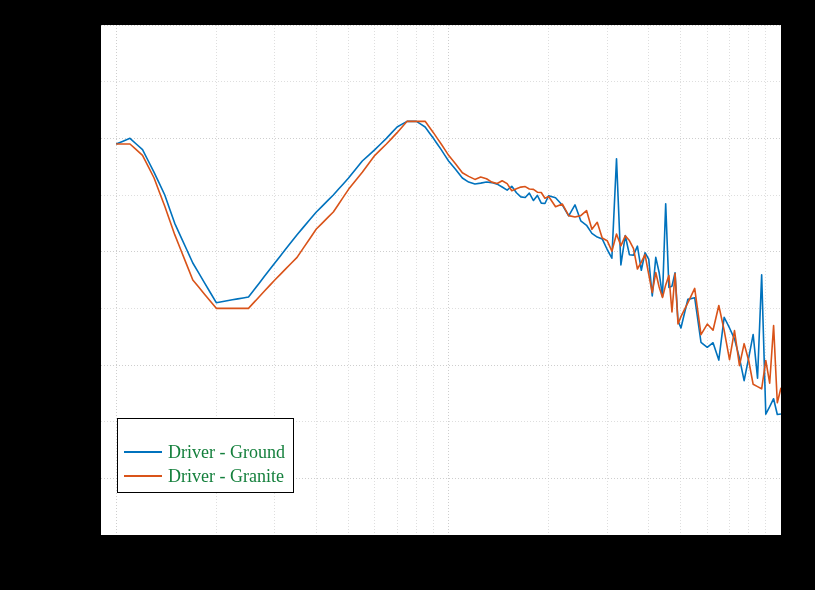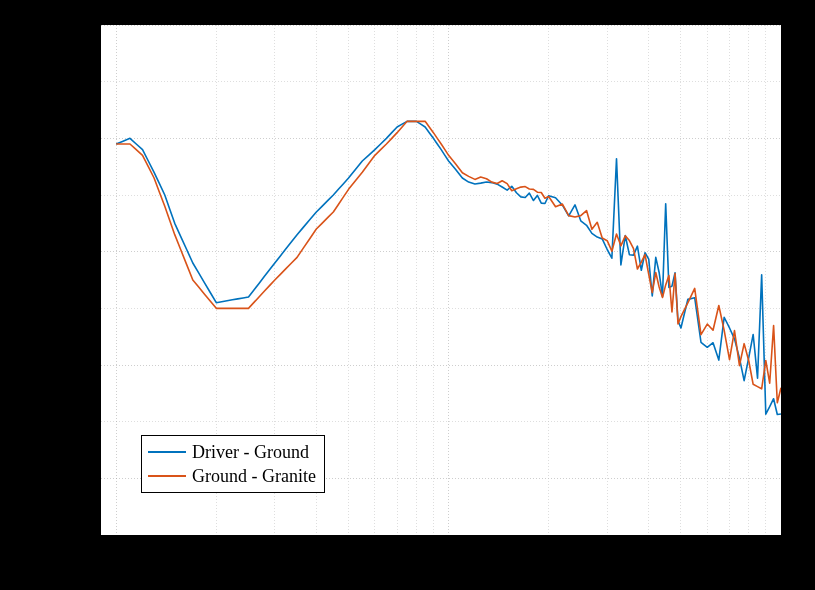--- a/index.html
+++ b/index.html
@@ -44,24 +44,23 @@
   }
   .series {
     fill: none;
     stroke-width: 1.6;
     stroke-linejoin: round;
   }
   .legend {
     position: absolute;
     background: #fff;
     border: 1px solid #000;
-    padding: 4px 8px 4px 6px;
+    padding: 21px 8px 4px 6px;
     font-size: 18px;
-    color: #000000;
-    margin-left: 24px;
+    color: #15803d;
   }
   .legend-row {
     display: flex;
     align-items: center;
     height: 24px;
   }
   .legend-swatch {
     width: 38px;
     height: 0;
     border-top: 2px solid;
@@ -113,17 +112,17 @@
         </g>
     </svg>
 
     <div class="legend" id="legend" style="left:16px; bottom:42px;">
       <div class="legend-row">
         <div class="legend-swatch" style="border-top-color:#0072bd"></div>
         <span>Driver - Ground</span>
       </div>
       <div class="legend-row">
         <div class="legend-swatch" style="border-top-color:#d95319"></div>
-        <span>Ground - Granite</span>
+        <span>Driver - Granite</span>
       </div>
     </div>
   </div>
 </div>
 
 </body></html>

